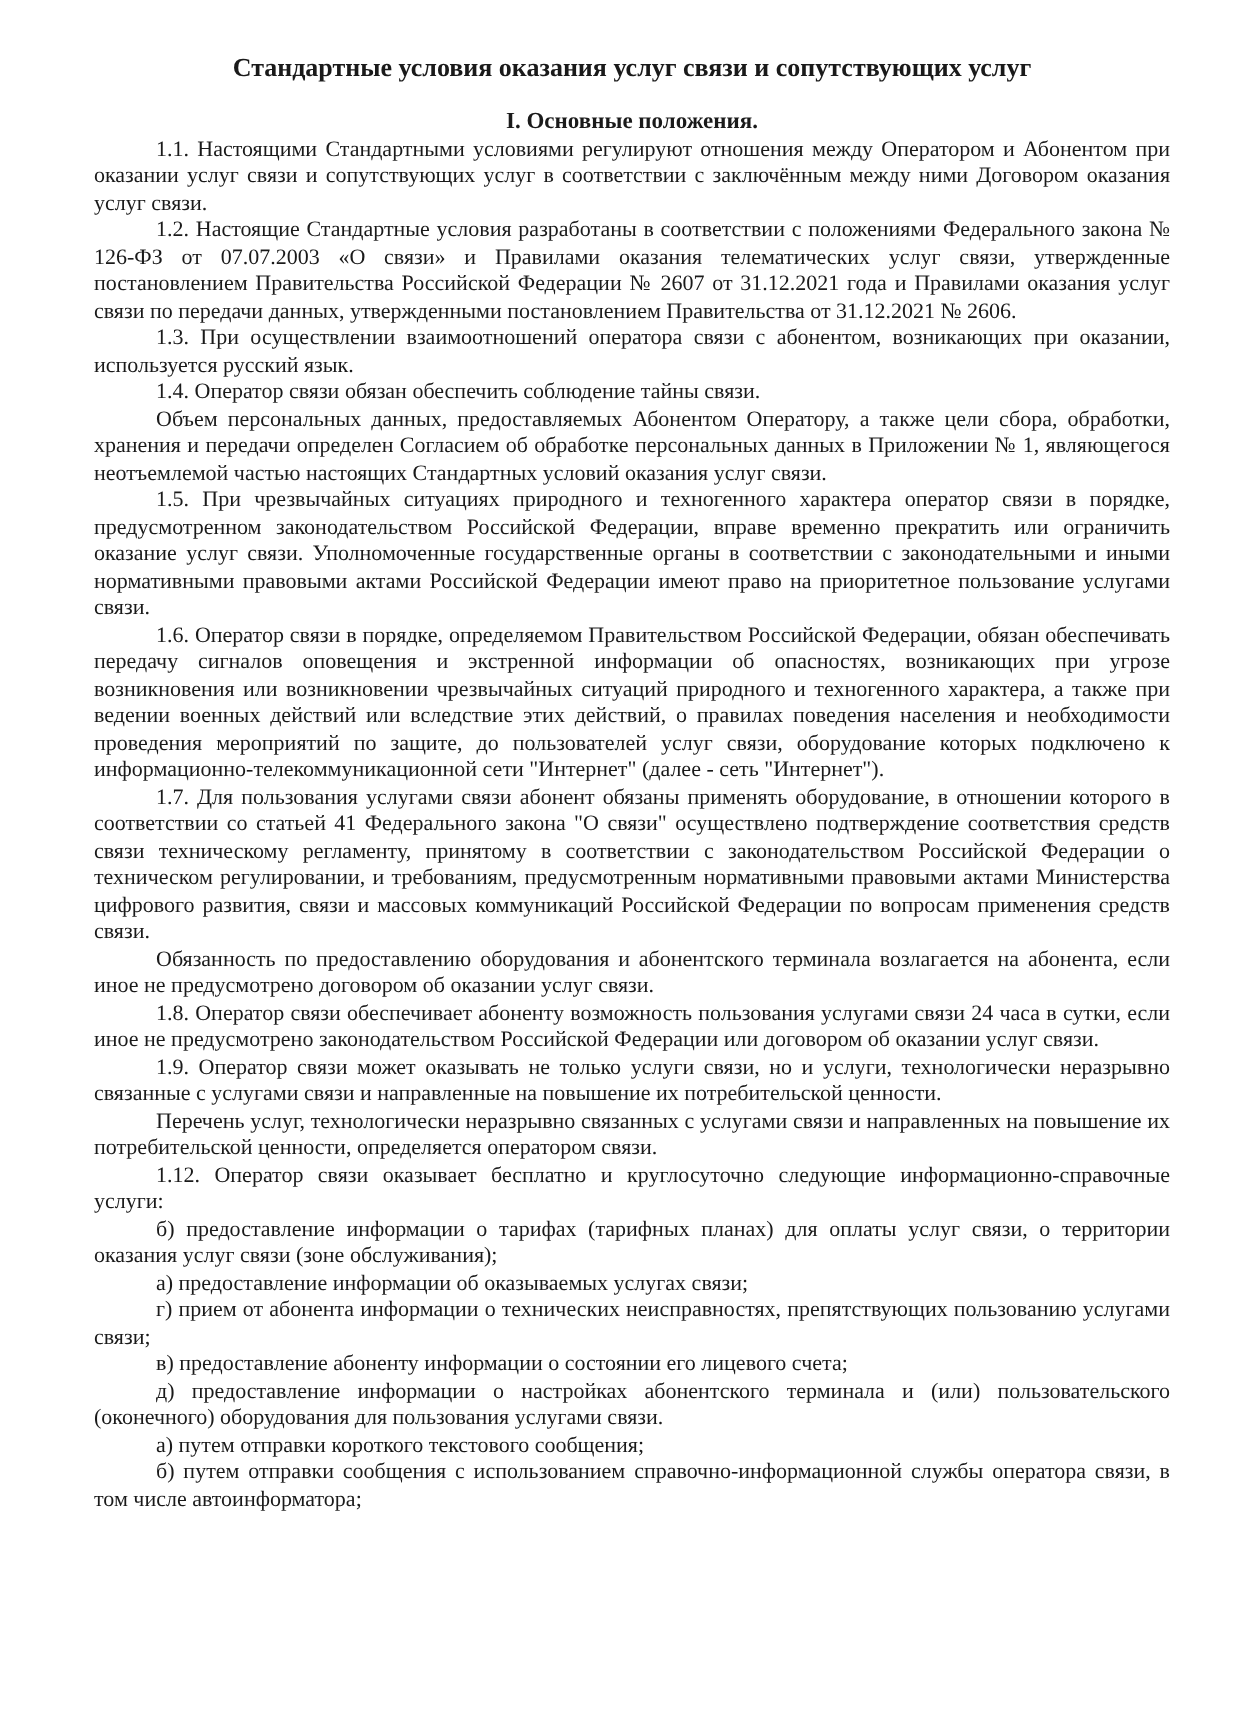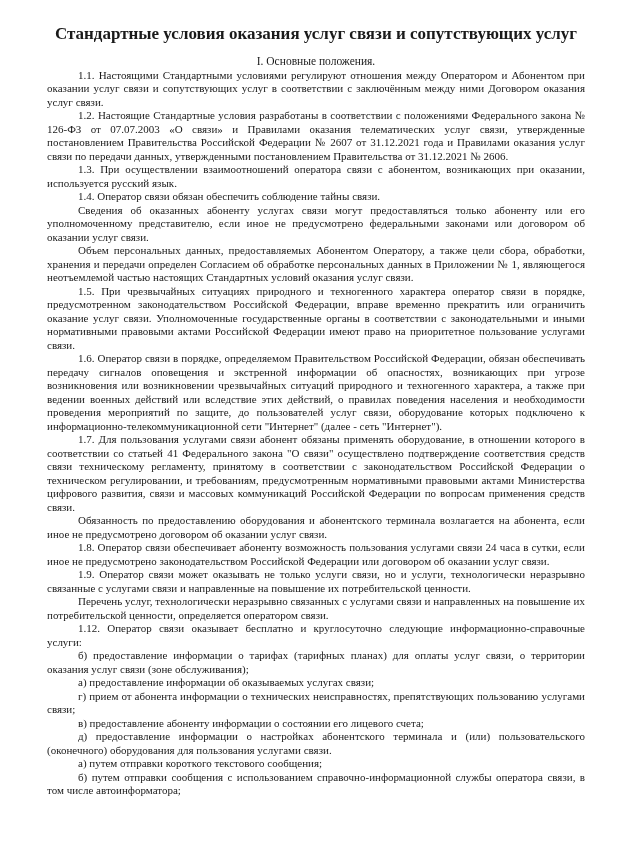--- a/index.html
+++ b/index.html
@@ -15,27 +15,27 @@
     overflow: hidden;
     font-family: "Liberation Serif", "DejaVu Serif", serif;
     color: #1a1a1a;
   }
   .content {
     padding: 27px 45px 0 47px;
   }
   .doc-title {
     text-align: center;
     font-weight: bold;
-    font-size: 17px;
+    font-size: 13px;
     line-height: 14px;
     margin: 0;
   }
   .section-heading {
     text-align: center;
-    font-weight: normal;
+    font-weight: bold;
     font-size: 11.5px;
     line-height: 13.5px;
     margin: 14px 0 0 0;
   }
   .body-text p {
     margin: 0;
     font-size: 11px;
     line-height: 13.5px;
     text-align: justify;
     text-indent: 31px;
@@ -46,21 +46,20 @@
 
 <div class="page">
   <div class="content">
     <p class="doc-title">Стандартные условия оказания услуг связи и сопутствующих услуг</p>
     <p class="section-heading">I. Основные положения.</p>
     <div class="body-text">
       <p>1.1. Настоящими Стандартными условиями регулируют отношения между Оператором и Абонентом при оказании услуг связи и сопутствующих услуг в соответствии с заключённым между ними Договором оказания услуг связи.</p>
       <p>1.2. Настоящие Стандартные условия разработаны в соответствии с положениями Федерального закона № 126-ФЗ от 07.07.2003 «О связи» и Правилами оказания телематических услуг связи, утвержденные постановлением Правительства Российской Федерации № 2607 от 31.12.2021 года и Правилами оказания услуг связи по передачи данных, утвержденными постановлением Правительства от 31.12.2021 № 2606.</p>
       <p>1.3. При осуществлении взаимоотношений оператора связи с абонентом, возникающих при оказании, используется русский язык.</p>
       <p>1.4. Оператор связи обязан обеспечить соблюдение тайны связи.</p>
-      <p>Сведения об оказанных абоненту услугах связи могут предоставляться только абоненту или его уполномоченному представителю, если иное не предусмотрено федеральными законами или договором об оказании услуг связи.</p>
       <p>Объем персональных данных, предоставляемых Абонентом Оператору, а также цели сбора, обработки, хранения и передачи определен Согласием об обработке персональных данных в Приложении № 1, являющегося неотъемлемой частью настоящих Стандартных условий оказания услуг связи.</p>
       <p>1.5. При чрезвычайных ситуациях природного и техногенного характера оператор связи в порядке, предусмотренном законодательством Российской Федерации, вправе временно прекратить или ограничить оказание услуг связи. Уполномоченные государственные органы в соответствии с законодательными и иными нормативными правовыми актами Российской Федерации имеют право на приоритетное пользование услугами связи.</p>
       <p>1.6. Оператор связи в порядке, определяемом Правительством Российской Федерации, обязан обеспечивать передачу сигналов оповещения и экстренной информации об опасностях, возникающих при угрозе возникновения или возникновении чрезвычайных ситуаций природного и техногенного характера, а также при ведении военных действий или вследствие этих действий, о правилах поведения населения и необходимости проведения мероприятий по защите, до пользователей услуг связи, оборудование которых подключено к информационно-телекоммуникационной сети "Интернет" (далее - сеть "Интернет").</p>
       <p>1.7. Для пользования услугами связи абонент обязаны применять оборудование, в отношении которого в соответствии со статьей 41 Федерального закона "О связи" осуществлено подтверждение соответствия средств связи техническому регламенту, принятому в соответствии с законодательством Российской Федерации о техническом регулировании, и требованиям, предусмотренным нормативными правовыми актами Министерства цифрового развития, связи и массовых коммуникаций Российской Федерации по вопросам применения средств связи.</p>
       <p>Обязанность по предоставлению оборудования и абонентского терминала возлагается на абонента, если иное не предусмотрено договором об оказании услуг связи.</p>
       <p>1.8. Оператор связи обеспечивает абоненту возможность пользования услугами связи 24 часа в сутки, если иное не предусмотрено законодательством Российской Федерации или договором об оказании услуг связи.</p>
       <p>1.9. Оператор связи может оказывать не только услуги связи, но и услуги, технологически неразрывно связанные с услугами связи и направленные на повышение их потребительской ценности.</p>
       <p>Перечень услуг, технологически неразрывно связанных с услугами связи и направленных на повышение их потребительской ценности, определяется оператором связи.</p>
       <p>1.12. Оператор связи оказывает бесплатно и круглосуточно следующие информационно-справочные услуги:</p>
       <p>б) предоставление информации о тарифах (тарифных планах) для оплаты услуг связи, о территории оказания услуг связи (зоне обслуживания);</p>

